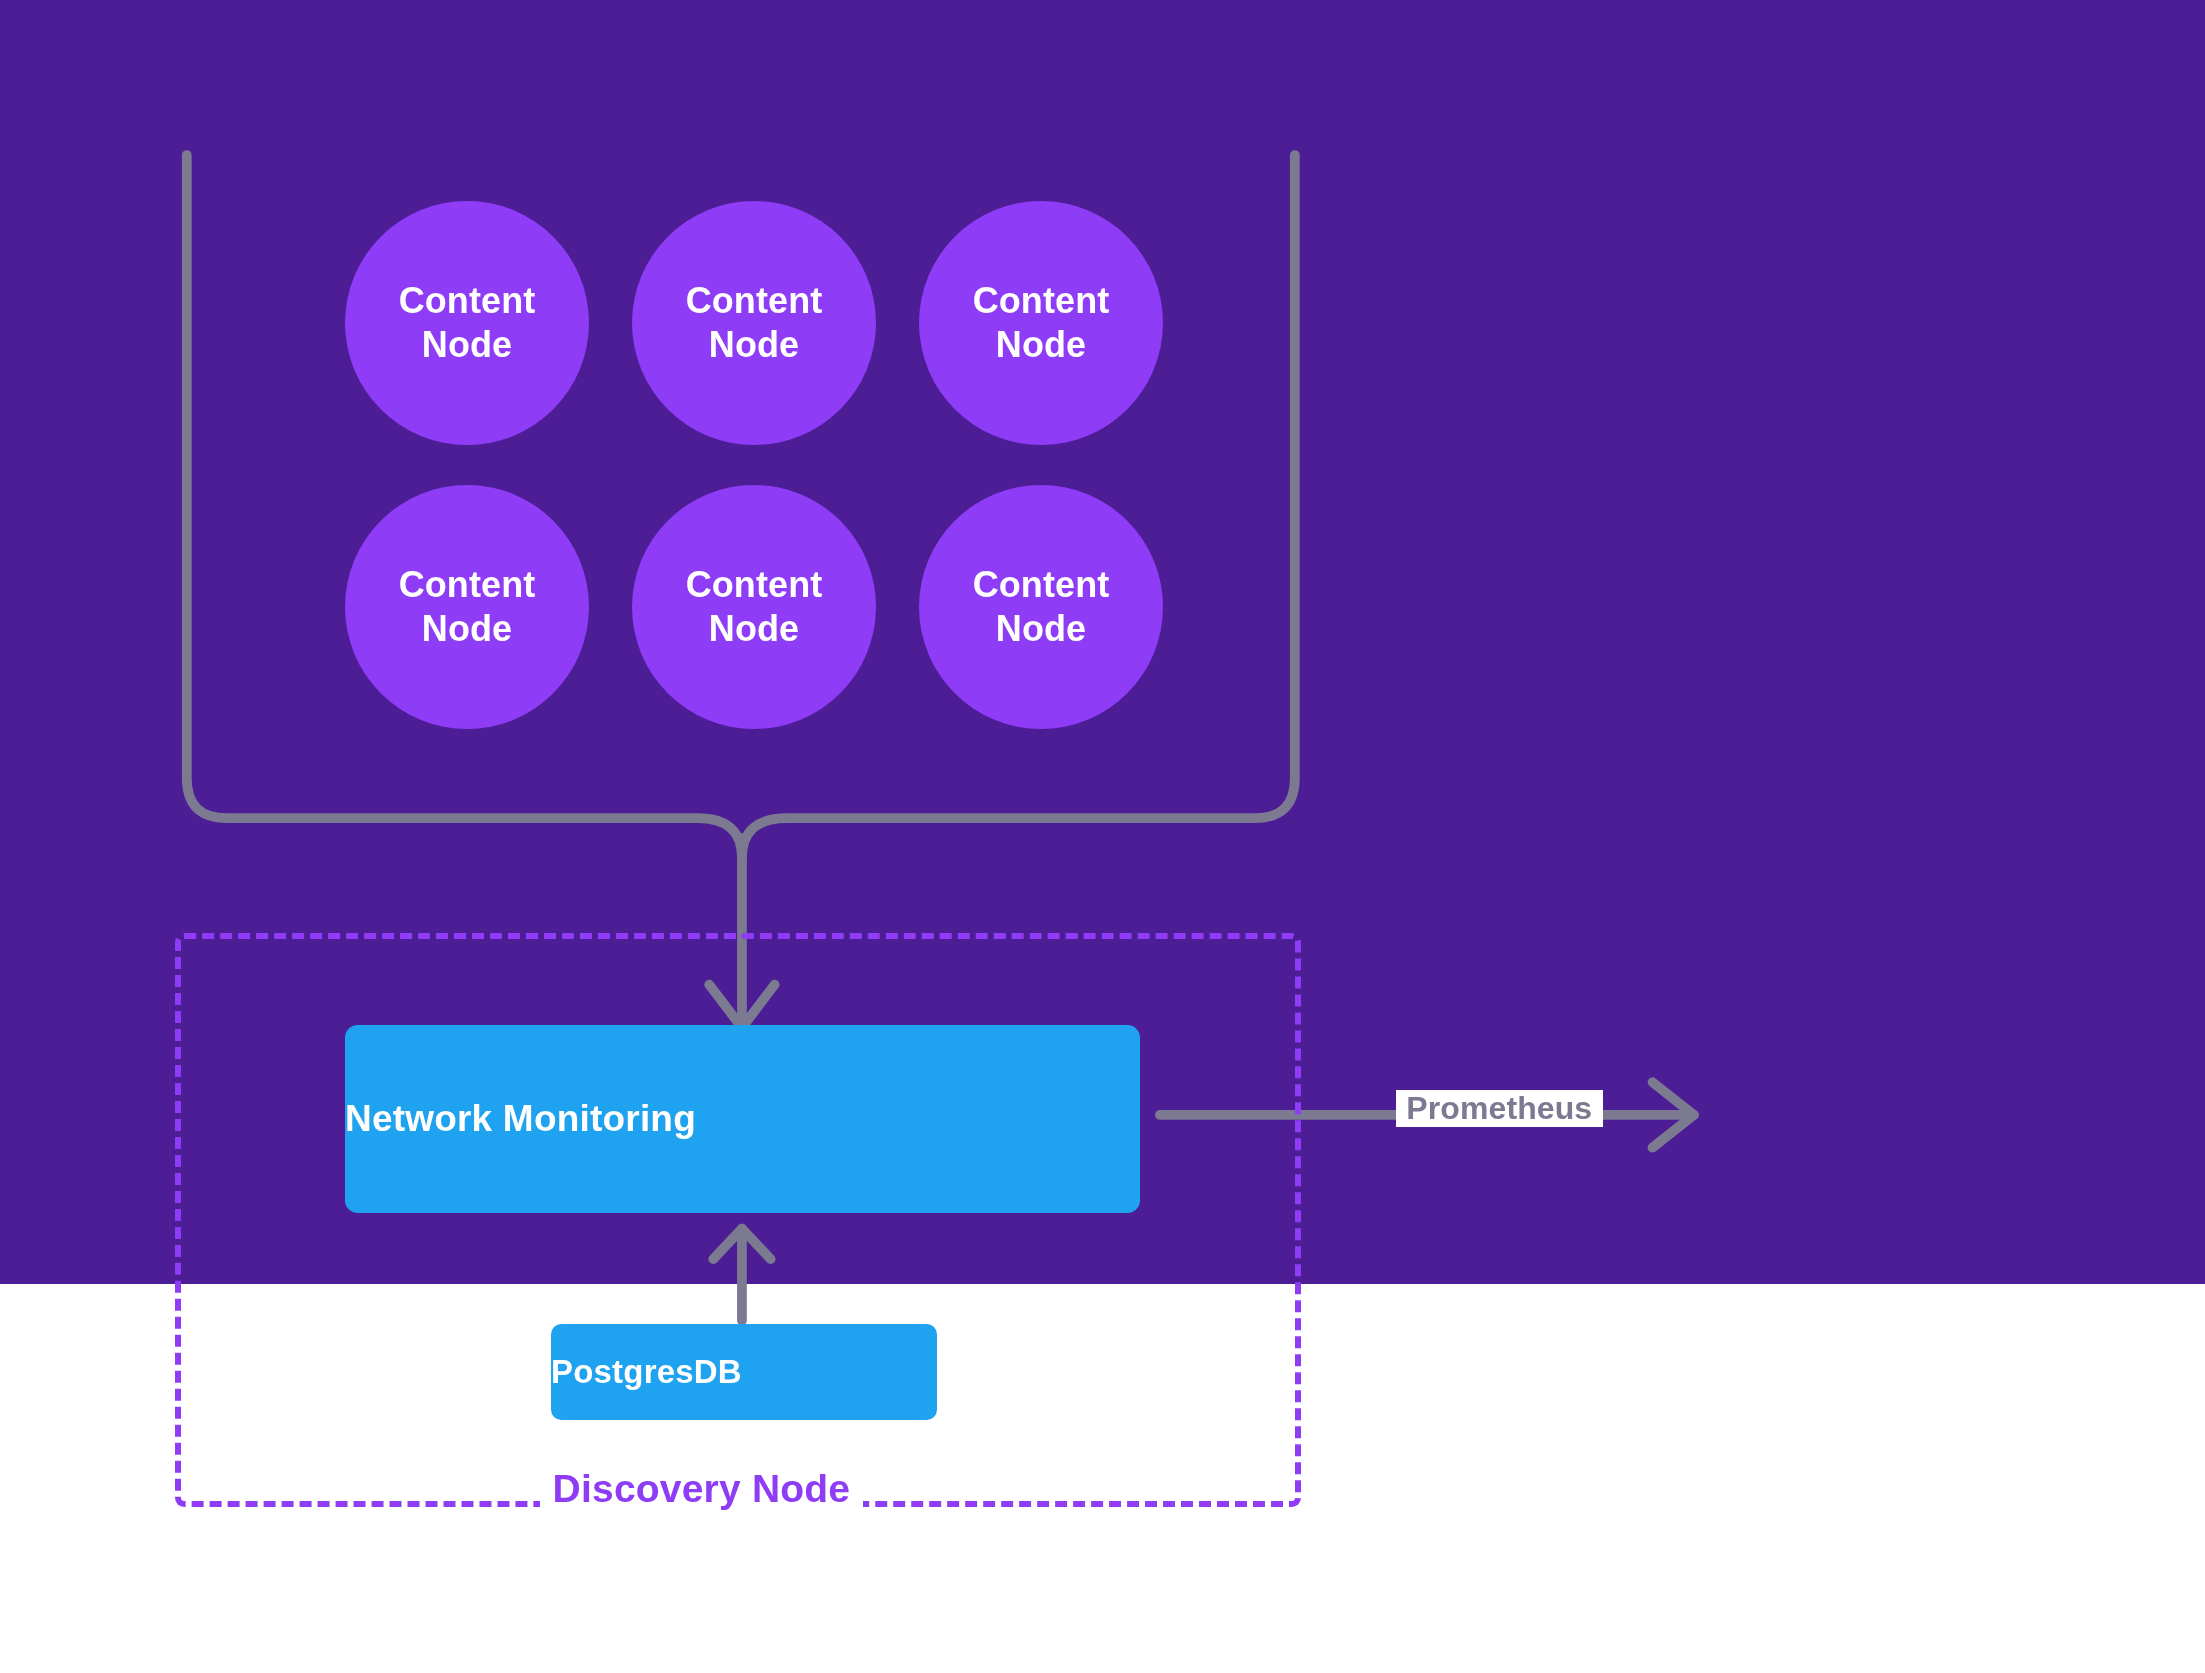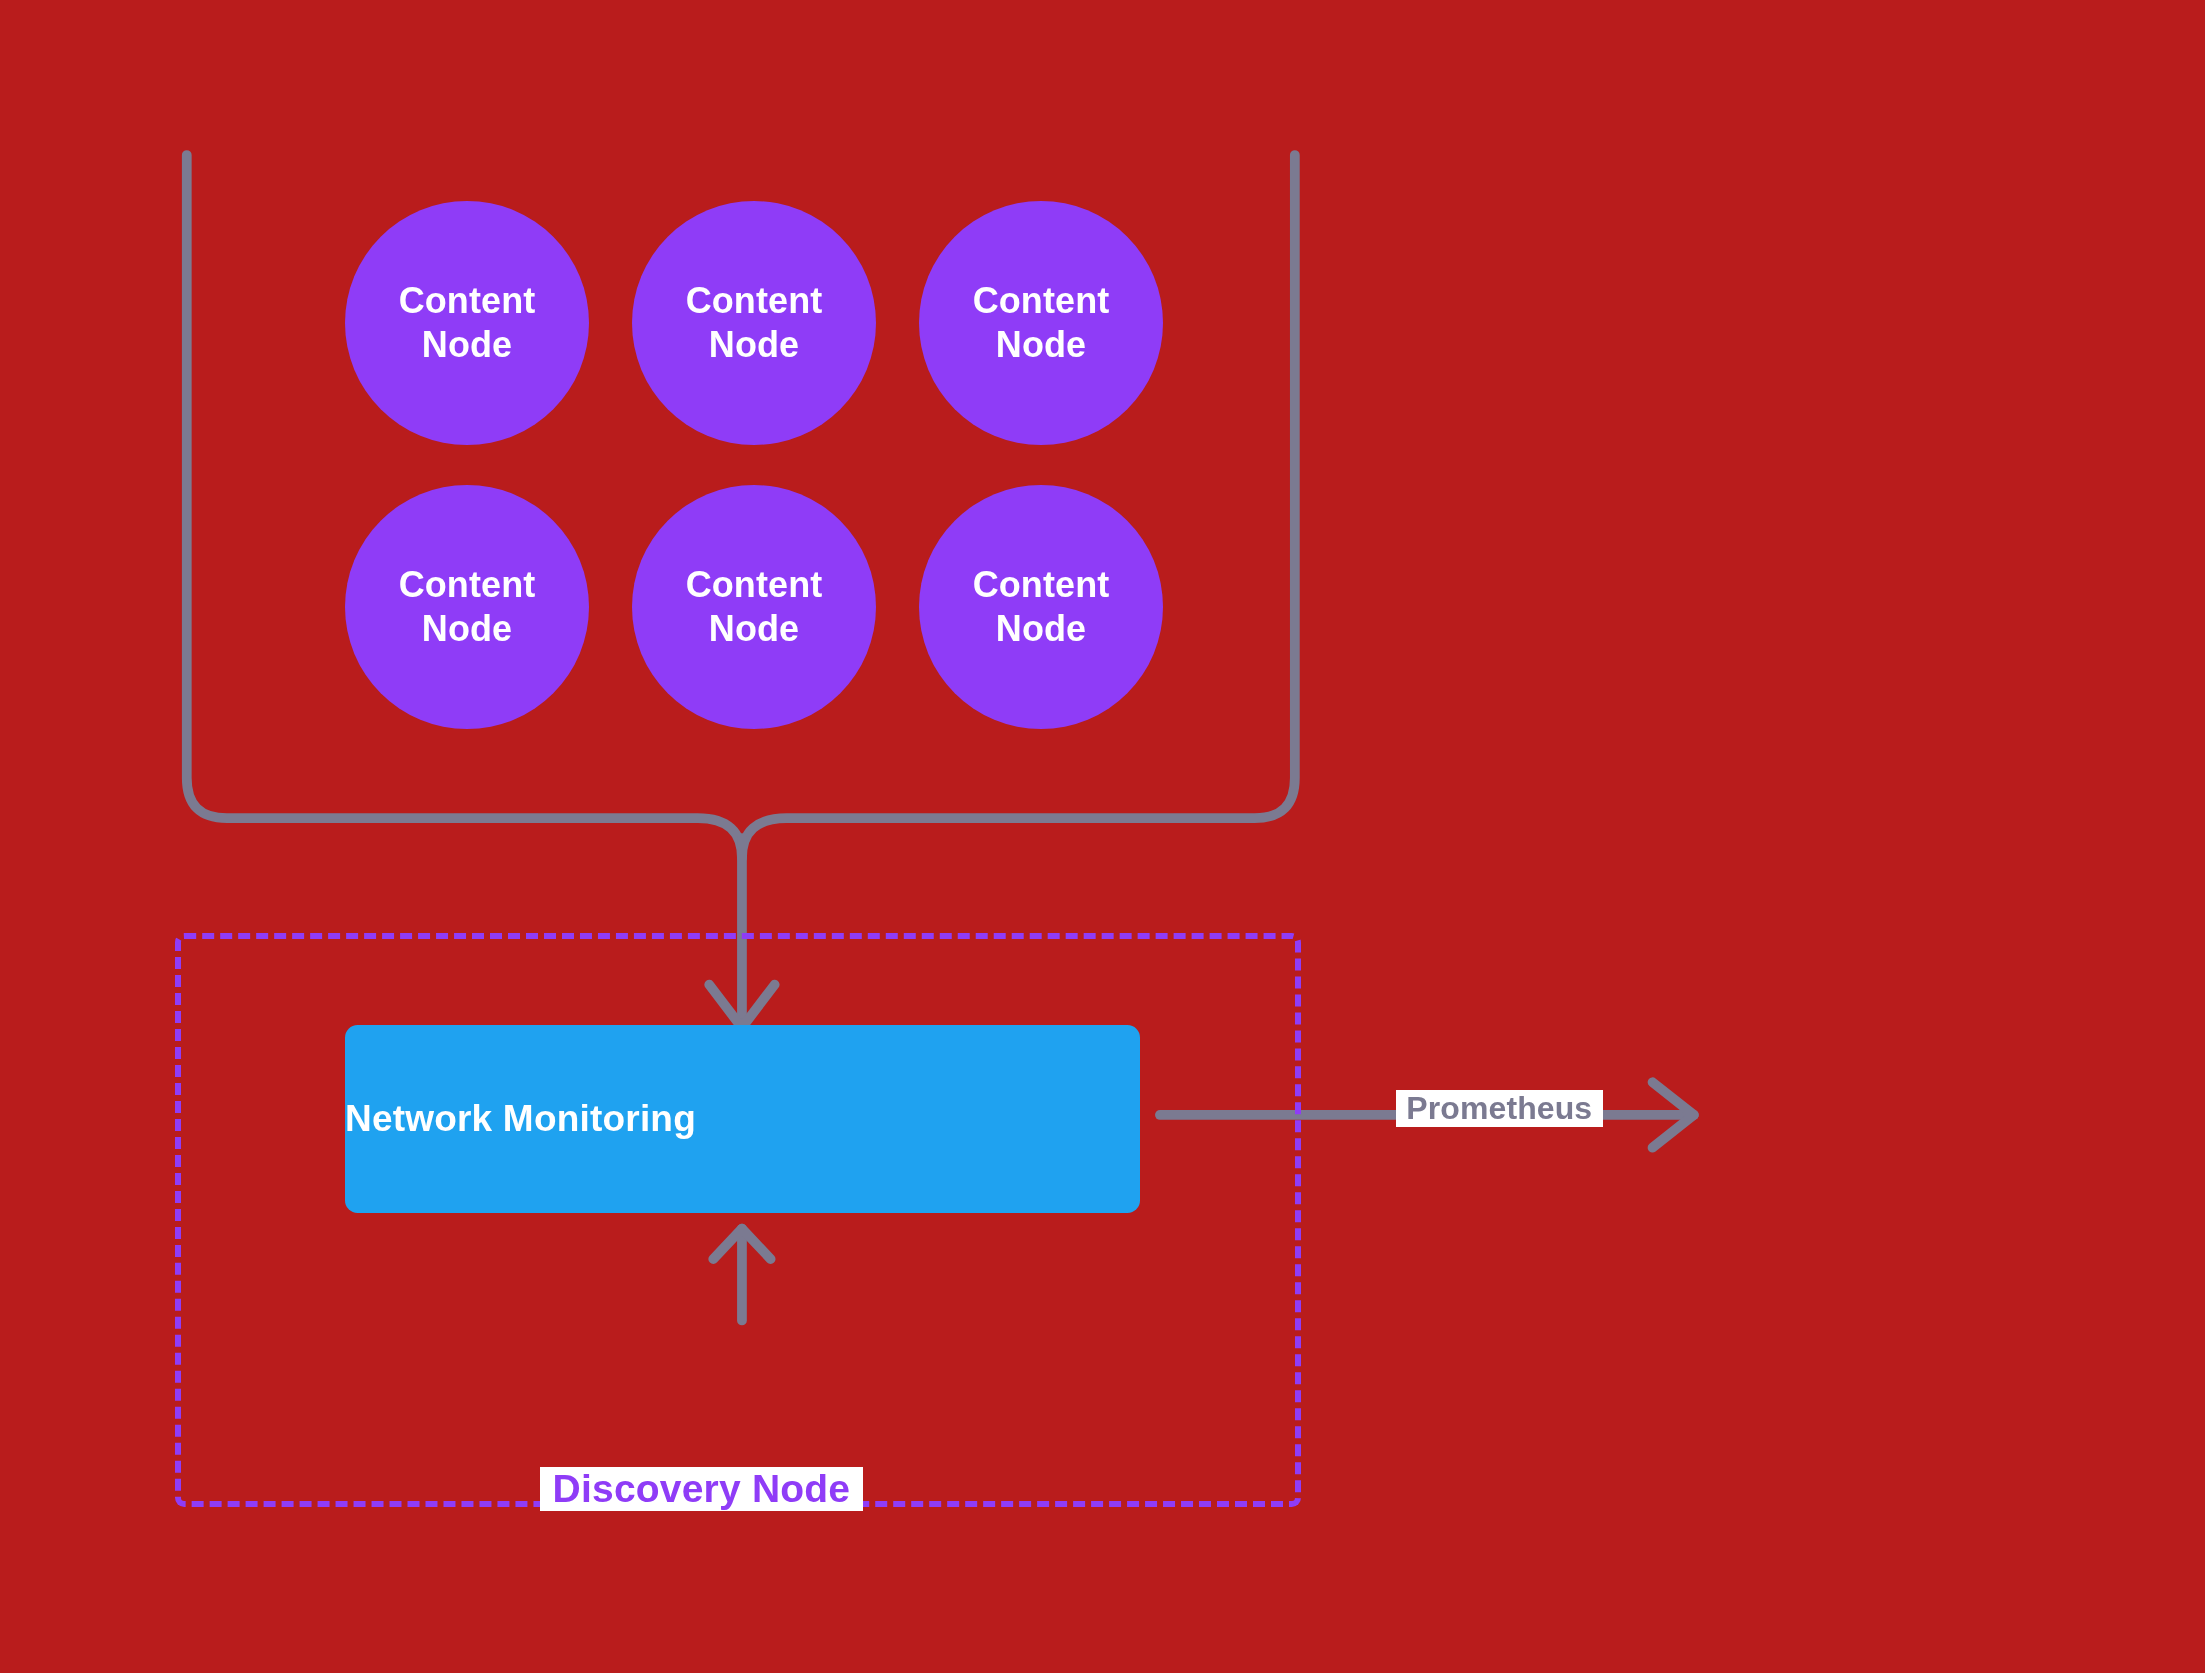--- a/index.html
+++ b/index.html
@@ -9,22 +9,22 @@
   }
   body {
     width: 2205px;
     height: 1673px;
     font-family: "Liberation Sans", sans-serif;
     overflow: hidden;
   }
   #stage {
     position: relative;
     width: 2205px;
-    height: 1673px;
-    background: #b91c1c;
+    height: 1284px;
+    background: #4c1d95;
   }
   #wires {
     position: absolute;
     left: 0;
     top: 0;
     width: 2205px;
     height: 1673px;
     pointer-events: none;
   }
 
@@ -180,20 +180,23 @@
     <span class="ln">Content</span>
     <span class="ln">Node</span>
   </div>
 
   <div id="discovery-group"></div>
 
   <div class="svc-box" id="box-network-monitoring">
     <span>Network Monitoring</span>
   </div>
 
+  <div class="svc-box" id="box-postgres">
+    <span>PostgresDB</span>
+  </div>
 
 
   <div id="discovery-label">Discovery Node</div>
 
   <div id="label-prometheus">Prometheus</div>
 
 </div>
 
 
 </body></html>

